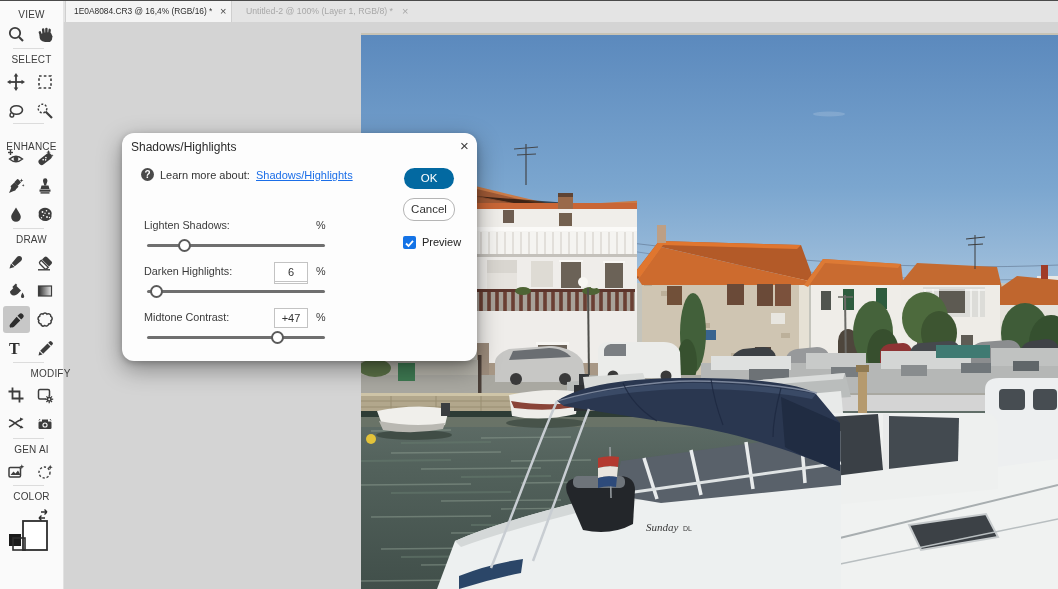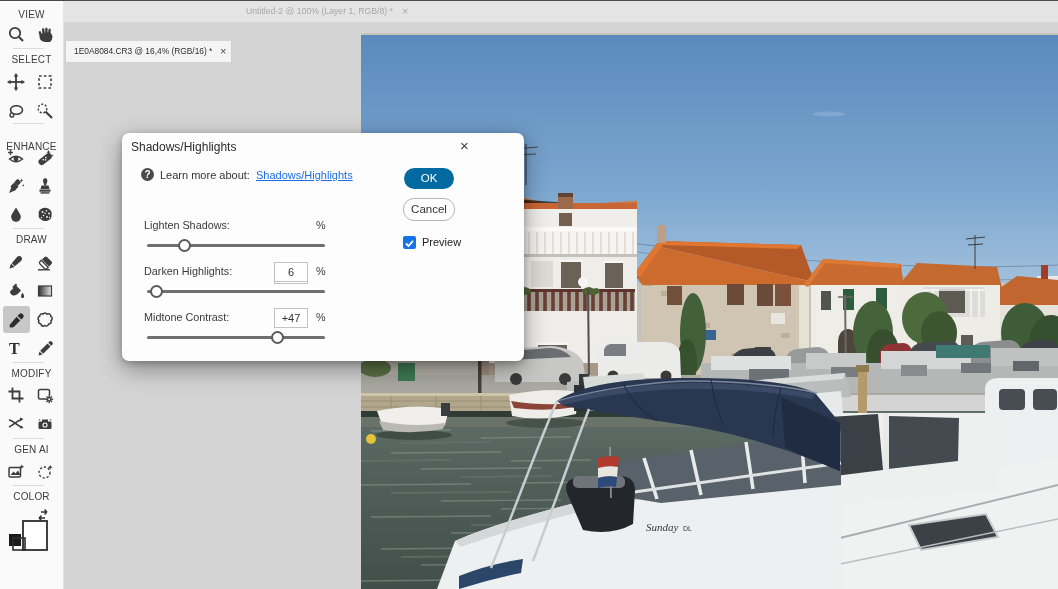--- a/index.html
+++ b/index.html
@@ -9,21 +9,21 @@
 .tdiv{position:absolute;left:13px;width:31px;height:1px;background:#dcdcdc;}
 .ic{position:absolute;}
 #tabbar{position:absolute;left:63px;top:1px;width:995px;height:21px;background:#e4e4e4;z-index:20;}
 #tab1{position:absolute;left:2px;top:0;width:165px;height:21px;background:#f4f4f4;border-left:1px solid #cfcfcf;border-right:1px solid #cfcfcf;}
 #tab1 span{position:absolute;left:8px;top:5px;font-size:8.4px;color:#2e2e2e;}
 #tab1 .x{position:absolute;left:154px;top:4px;font-size:11px;color:#4a4a4a;}
 #tab2t{position:absolute;left:183px;top:5px;font-size:8.7px;color:#a8a8a8;}
 #tab2x{position:absolute;left:339px;top:4px;font-size:11px;color:#a8a8a8;}
 #canvas{position:absolute;left:64px;top:22px;width:994px;height:567px;background:#d4d4d4;}
 #photo{position:absolute;left:361px;top:33px;z-index:5;}
-#dialog{position:absolute;left:122px;top:133px;width:355px;height:228px;background:#fdfdfd;border-radius:7px;box-shadow:0 8px 24px rgba(0,0,0,.38),0 2px 6px rgba(0,0,0,.22);z-index:25;padding-left:47px;}
+#dialog{position:absolute;left:122px;top:133px;width:355px;height:228px;background:#fdfdfd;border-radius:12px;box-shadow:0 8px 24px rgba(0,0,0,.38),0 2px 6px rgba(0,0,0,.22);z-index:25;}
 #dtitle{position:absolute;left:9px;top:7px;font-size:12px;color:#2a2a2a;}
 #dclose{position:absolute;left:338px;top:4px;font-size:15px;color:#3c3c3c;font-weight:400;}
 .dlab{position:absolute;font-size:10.8px;color:#3a3a3a;}
 .dinp{position:absolute;left:152px;width:32px;height:18px;border:1px solid #c3c3c3;background:#fff;font-size:11px;color:#333;text-align:center;line-height:18px;}
 .pct{position:absolute;left:194px;font-size:10.8px;color:#3a3a3a;}
 .track{position:absolute;left:25px;width:178px;height:2.5px;background:#6f6f6f;border-radius:2px;}
 .knob{position:absolute;width:9px;height:9px;border-radius:50%;background:#fff;border:2px solid #5a5a5a;}
 #okbtn{position:absolute;left:282px;top:35px;width:50px;height:21px;background:#0369a1;border-radius:11px;color:#fff;font-size:11.5px;text-align:center;line-height:21px;}
 #cancelbtn{position:absolute;left:281px;top:65px;width:50px;height:21px;background:#fff;border:1px solid #b5b5b5;border-radius:11px;color:#333;font-size:11.5px;text-align:center;line-height:20px;}
 #chk{position:absolute;left:281px;top:103px;width:13px;height:13px;background:#1473e6;border-radius:2px;}
@@ -361,21 +361,21 @@
 </svg>
 <div id="toolbar">
 <div class="tlabel" style="top:8px;">VIEW</div>
 <div class="tdiv" style="top:47px;"></div>
 <div class="tlabel" style="top:53px;">SELECT</div>
 <div class="tdiv" style="top:122px;"></div>
 <div class="tlabel" style="top:140px;">ENHANCE</div>
 <div class="tdiv" style="top:227px;"></div>
 <div class="tlabel" style="top:233px;">DRAW</div>
 <div class="tdiv" style="top:361px;"></div>
-<div class="tlabel" style="top:367px;">MODIFY</div>
+<div class="tlabel" style="top:367px;padding-left:19px;">MODIFY</div>
 <div class="tdiv" style="top:437px;"></div>
 <div class="tlabel" style="top:443px;">GEN AI</div>
 <div class="tdiv" style="top:484px;"></div>
 <div class="tlabel" style="top:490px;">COLOR</div>
 <svg class="ic" style="left:7px;top:24px;" width="18" height="18">
       <circle cx="8" cy="8" r="5.2" fill="none" stroke="#3d3d3d" stroke-width="1.8"></circle>
       <line x1="12" y1="12" x2="16" y2="16" stroke="#3d3d3d" stroke-width="2.2"></line>
     </svg>
 <svg class="ic" style="left:36px;top:24px;" width="18" height="18">
       <g fill="#3d3d3d">
@@ -554,21 +554,21 @@
       <path d="M14.2,1.8 l.7,1.8 1.8,.7 -1.8,.7 -.7,1.8 -.7,-1.8 -1.8,-.7 1.8,-.7 z" fill="#3d3d3d"></path>
     </svg>
 <svg class="ic" style="left:4px;top:505px;" width="56" height="52">
       <path d="M37,6 h6 M43,6 l-2.5,-2.5 M43,6 l-2.5,2.5 M41,12 h-6 M35,12 l2.5,-2.5 M35,12 l2.5,2.5" stroke="#2d2d2d" stroke-width="1.4" fill="none"></path>
       <rect x="19" y="15" width="24" height="29" fill="#fff" stroke="#2d2d2d" stroke-width="1.8"></rect>
       <rect x="5" y="28" width="12" height="12" fill="#1a1a1a"></rect>
       <rect x="9" y="32" width="12" height="12" fill="none" stroke="#2d2d2d" stroke-width="1.6"></rect>
     </svg>
 </div>
 <div id="tabbar">
-<div id="tab1" style="white-space:nowrap;margin-top:40px;">
+<div id="tab1" style="white-space:nowrap;">
       <span style="white-space:nowrap;">1E0A8084.CR3 @ 16,4% (RGB/16) *</span>
       <span class="x">×</span>
     </div>
 <span id="tab2t">Untitled-2 @ 100% (Layer 1, RGB/8) *</span>
 <span id="tab2x">×</span>
 </div>
 <div id="dialog">
 <div id="dtitle">Shadows/Highlights</div>
 <div id="dclose">×</div>
 <div id="info">?</div>

